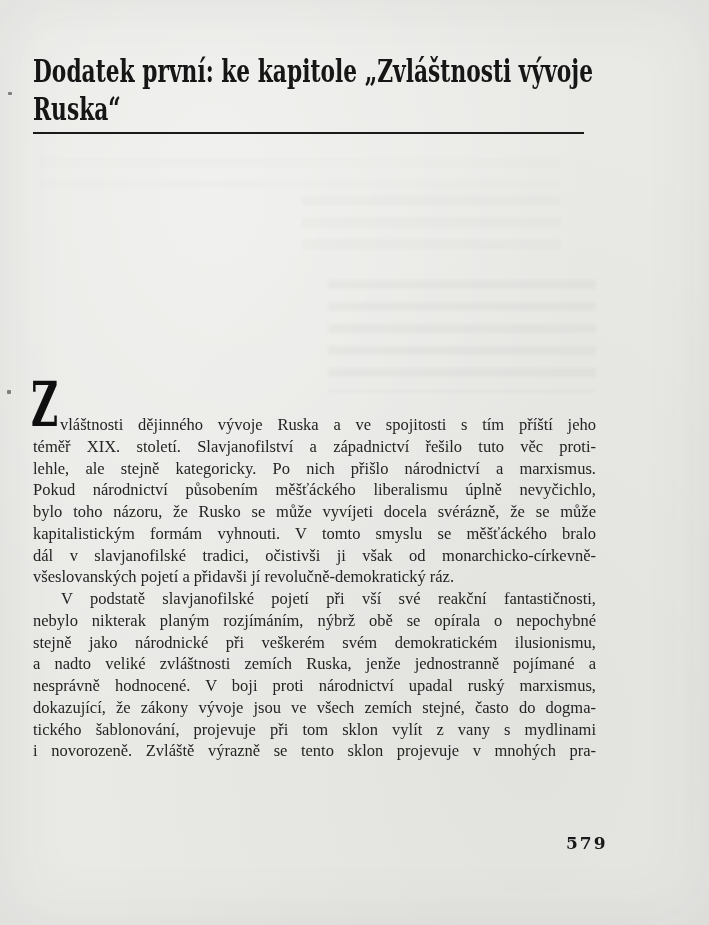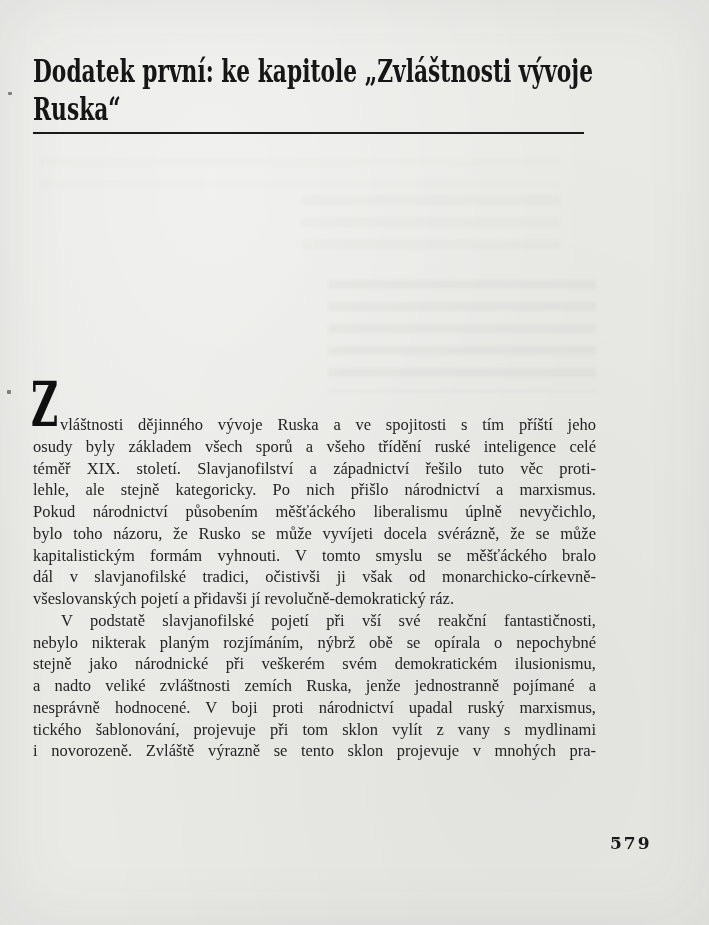--- a/index.html
+++ b/index.html
@@ -109,21 +109,21 @@
     font-weight: 700;
     font-size: 62px;
     line-height: 62px;
     color: #101010;
     transform: scaleX(0.60);
     transform-origin: 0 0;
   }
 
   .page-number {
     position: absolute;
-    left: 610px;
+    left: 566px;
     top: 833px;
     font-family: "DejaVu Serif", serif;
     font-weight: 700;
     font-size: 17px;
     letter-spacing: 2px;
     color: #191919;
   }
 </style>
 </head>
 <body>
@@ -139,35 +139,35 @@
   <header class="title-block">
     <div class="title-line" style="color: rgb(22, 22, 22);">Dodatek první: ke kapitole „Zvláštnosti vývoje</div>
     <div class="title-line" style="color: rgb(22, 22, 22);">Ruska“</div>
   </header>
 
   <div class="rule" style="background: rgb(26, 26, 26);"></div>
 
   <main class="body" style="color: rgb(36, 36, 36);">
     <div class="para">
         <div class="tline first-line"><span class="dropcap">Z</span>vláštnosti dějinného vývoje Ruska a ve spojitosti s tím příští jeho</div>
-        <div class="tline">osudy byly základem všech sporů a všeho třídění ruské inteligence celé</div>
         <div class="tline">téměř XIX. století. Slavjanofilství a západnictví řešilo tuto věc proti-</div>
         <div class="tline">lehle, ale stejně kategoricky. Po nich přišlo národnictví a marxismus.</div>
         <div class="tline">Pokud národnictví působením měšťáckého liberalismu úplně nevyčichlo,</div>
         <div class="tline">bylo toho názoru, že Rusko se může vyvíjeti docela svérázně, že se může</div>
         <div class="tline">kapitalistickým formám vyhnouti. V tomto smyslu se měšťáckého bralo</div>
         <div class="tline">dál v slavjanofilské tradici, očistivši ji však od monarchicko-církevně-</div>
         <div class="tline tlast">všeslovanských pojetí a přidavši jí revolučně-demokratický ráz.</div>
       </div>
     <div class="para para-indent">
         <div class="tline">V podstatě slavjanofilské pojetí při vší své reakční fantastičnosti,</div>
         <div class="tline">nebylo nikterak planým rozjímáním, nýbrž obě se opírala o nepochybné</div>
         <div class="tline">stejně jako národnické při veškerém svém demokratickém ilusionismu,</div>
         <div class="tline">a nadto veliké zvláštnosti zemích Ruska, jenže jednostranně pojímané a</div>
         <div class="tline">nesprávně hodnocené. V boji proti národnictví upadal ruský marxismus,</div>
+        <div class="tline">dokazující, že zákony vývoje jsou ve všech zemích stejné, často do dogma-</div>
         <div class="tline">tického šablonování, projevuje při tom sklon vylít z vany s mydlinami</div>
         <div class="tline">i novorozeně. Zvláště výrazně se tento sklon projevuje v mnohých pra-</div>
       </div>
   </main>
 
   <div class="page-number">579</div>
 
 </div>
 
 </body></html>

